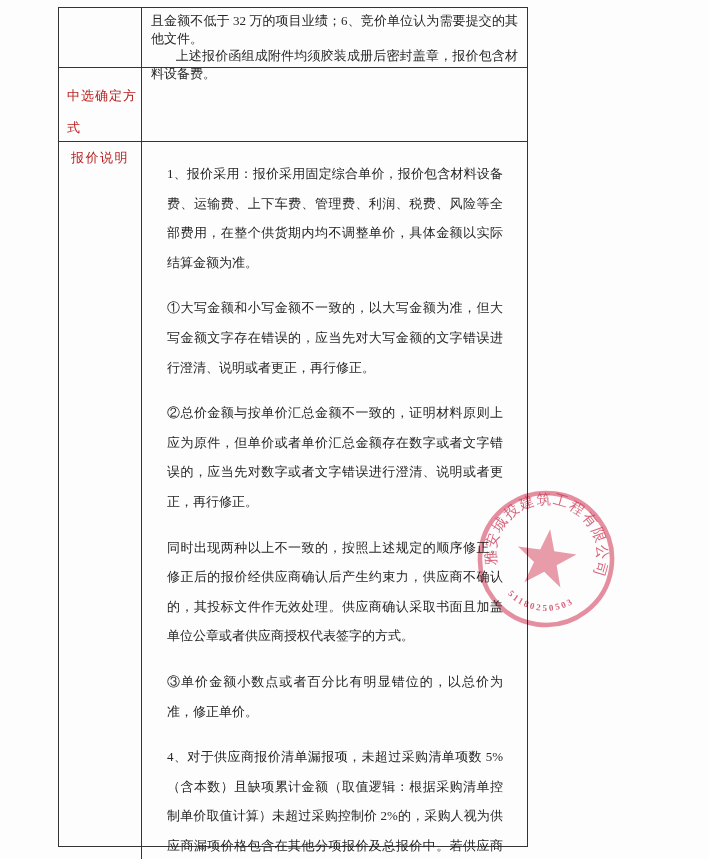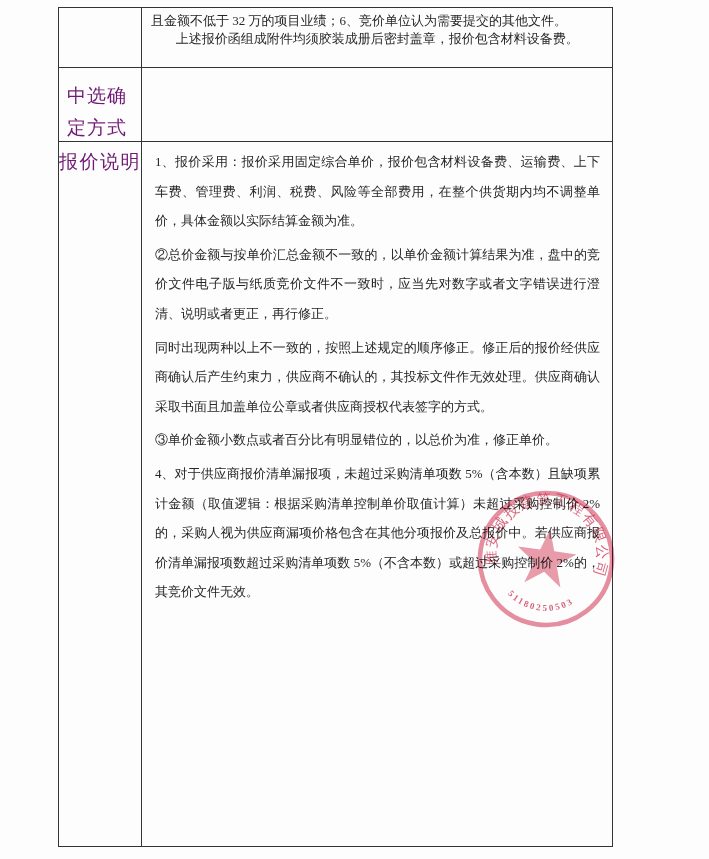--- a/index.html
+++ b/index.html
@@ -6,35 +6,35 @@
   body{
     width:709px;height:859px;
     background:#fdfdfd;
     position:relative;
     font-family:"Liberation Serif","DejaVu Serif",serif;
     color:#242424;
     overflow:hidden;
   }
   .doc-table{
     position:absolute;left:58px;top:7px;
-    width:555px;height:840px;
+    width:470px;height:840px;
     box-sizing:border-box;
     border:1.5px solid #343434;
     display:flex;flex-direction:column;
     background:transparent;
   }
   .t-row{display:flex;box-sizing:border-box;}
   .t-row + .t-row{border-top:1.5px solid #343434;}
   .row-continuation{height:59px;}
   .row-method{height:74px;}
   .row-quote{flex:1;}
   .label-cell{
     width:83px;box-sizing:border-box;flex:0 0 83px;
     border-right:1.5px solid #343434;
-    font-size:19px;color:#701a75;
+    font-size:13px;color:#b91c1c;
   }
   .content-cell{
     flex:1;box-sizing:border-box;
     font-size:13px;
     text-align:justify;
     color:#262626;
   }
   .row-continuation .content-cell{padding:4px 9px 0 9px;line-height:17.6px;}
   .cont-line2{text-indent:1.9em;}
   .row-method .label-cell{
@@ -43,21 +43,21 @@
   }
   .row-method .content-cell{
     padding:4px 8px 0 9px;line-height:17.6px;text-indent:2em;
   }
   .row-quote .label-cell{
     padding:7px 0 0 0;text-align:center;letter-spacing:1.5px;
   }
   .row-quote .content-cell{
     padding:1px 8px 0 9px;line-height:29.6px;
   }
-  .row-quote .content-cell p{margin:4px;}
+  .row-quote .content-cell p{margin:16px;}
   .seal{
     position:absolute;left:471px;top:484px;
     width:150px;height:150px;
     mix-blend-mode:multiply;
     transform:rotate(8deg);
     pointer-events:none;
   }
   .seal text{font-family:"Liberation Serif","DejaVu Serif",serif;}
 </style>
 </head>
@@ -76,21 +76,22 @@
     </div>
 
     <div class="t-row row-method">
       <div class="label-cell">中选确定方式</div>
     </div>
 
     <div class="t-row row-quote">
       <div class="label-cell">报价说明</div>
       <div class="content-cell">
         <p>1、报价采用：报价采用固定综合单价，报价包含材料设备费、运输费、上下车费、管理费、利润、税费、风险等全部费用，在整个供货期内均不调整单价，具体金额以实际结算金额为准。</p>
-        <p>②总价金额与按单价汇总金额不一致的，以单价金额计算结果为准，盘中的竞价文件电子版与纸质竞价文件不一致时，应当先对数字或者文字错误进行澄清、说明或者更正，再行修正。</p>
+        <p>①大写金额和小写金额不一致的，以大写金额为准，但大写金额文字存在错误的，应当先对大写金额的文字错误进行澄清、说明或者更正，再行修正。</p>
+        <p>②总价金额与按单价汇总金额不一致的，证明材料原则上应为原件，但单价或者单价汇总金额存在数字或者文字错误的，应当先对数字或者文字错误进行澄清、说明或者更正，再行修正。</p>
         <p>同时出现两种以上不一致的，按照上述规定的顺序修正。修正后的报价经供应商确认后产生约束力，供应商不确认的，其投标文件作无效处理。供应商确认采取书面且加盖单位公章或者供应商授权代表签字的方式。</p>
         <p>③单价金额小数点或者百分比有明显错位的，以总价为准，修正单价。</p>
         <p>4、对于供应商报价清单漏报项，未超过采购清单项数 5%（含本数）且缺项累计金额（取值逻辑：根据采购清单控制单价取值计算）未超过采购控制价 2%的，采购人视为供应商漏项价格包含在其他分项报价及总报价中。若供应商报价清单漏报项数超过采购清单项数 5%（不含本数）或超过采购控制价 2%的，其竞价文件无效。</p>
       </div>
     </div>
 
   </div>
 
   <svg class="seal" viewBox="0 0 150 150" width="150" height="150">
     <defs>

